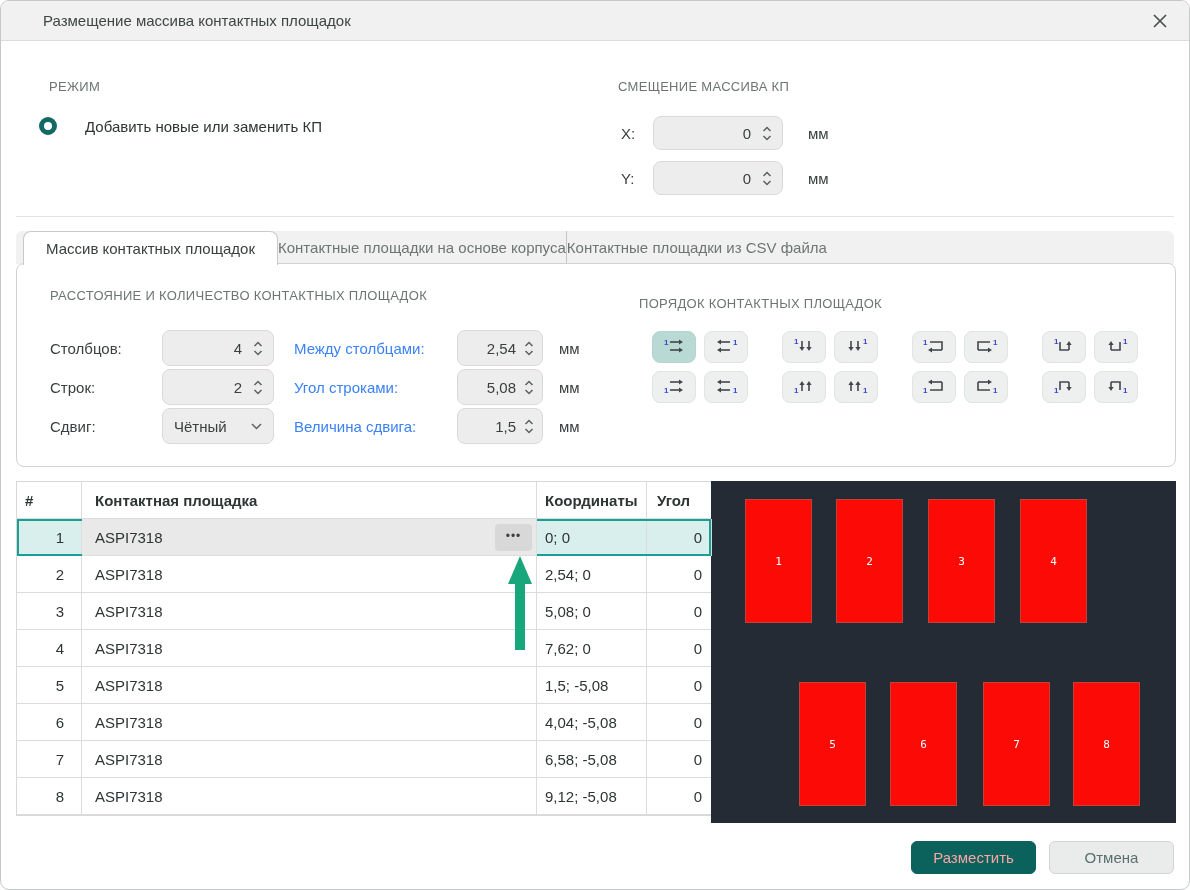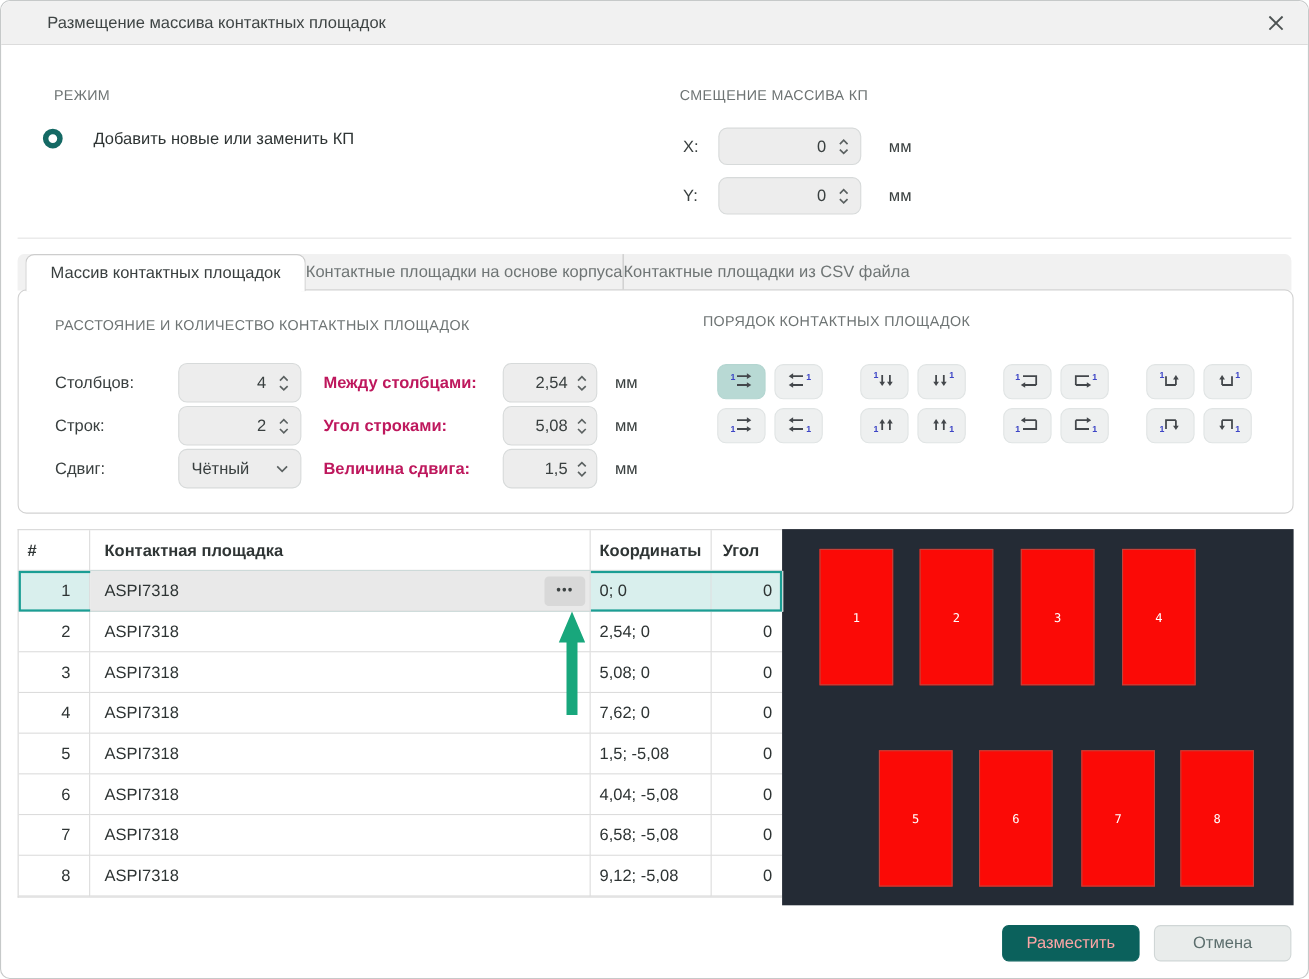--- a/index.html
+++ b/index.html
@@ -42,27 +42,27 @@
   .tab.active{
     background:#fff;border:1px solid #c9c9c9;border-bottom:none;border-radius:8px 8px 0 0;
     color:#3a4040;margin-bottom:-1px;position:relative;z-index:3;padding:0 22px;margin-left:7px;
   }
   .tab:not(.active)+.tab:not(.active){border-left:1px solid #c5c5c5;}
   .panel{
     position:absolute;left:15px;top:262px;width:1160px;height:204px;background:#fff;
     border:1px solid #d2d2d2;border-radius:8px;z-index:2;
   }
   .spacing-heading{left:33px;top:24px;position:absolute;}
-  .order-heading{left:622px;top:20px;position:absolute;}
+  .order-heading{left:622px;top:32px;position:absolute;}
   .spacing-rows{position:absolute;left:33px;top:66px;}
   .srow{display:flex;align-items:center;height:36px;margin-bottom:3px;}
   .srow .l1{width:112px;color:#3a4040;}
   .srow .c1{width:112px;flex:0 0 112px;}
   .srow .c1 .spinner,.srow .c1 .selectbox{width:112px;height:36px;}
-  .srow .l2{margin-left:20px;width:163px;color:#be185d;font-weight:bold;}
+  .srow .l2{margin-left:20px;width:163px;color:#3b82f6;}
   .srow .c2{width:86px;flex:0 0 86px;}
   .srow .c2 .spinner{width:86px;height:36px;padding:0 8px;gap:8px;}
   .srow .unit{margin-left:16px;color:#3a4040;}
   .selectbox{
     height:36px;background:#ededed;border:1px solid #d7dada;border-radius:8px;
     display:flex;align-items:center;justify-content:space-between;padding:0 11px;color:#3a4040;
   }
   
   .order-groups{position:absolute;left:635px;top:67px;display:flex;gap:34px;}
   .order-group{display:grid;grid-template-columns:44px 44px;grid-auto-rows:32px;gap:8px;}

